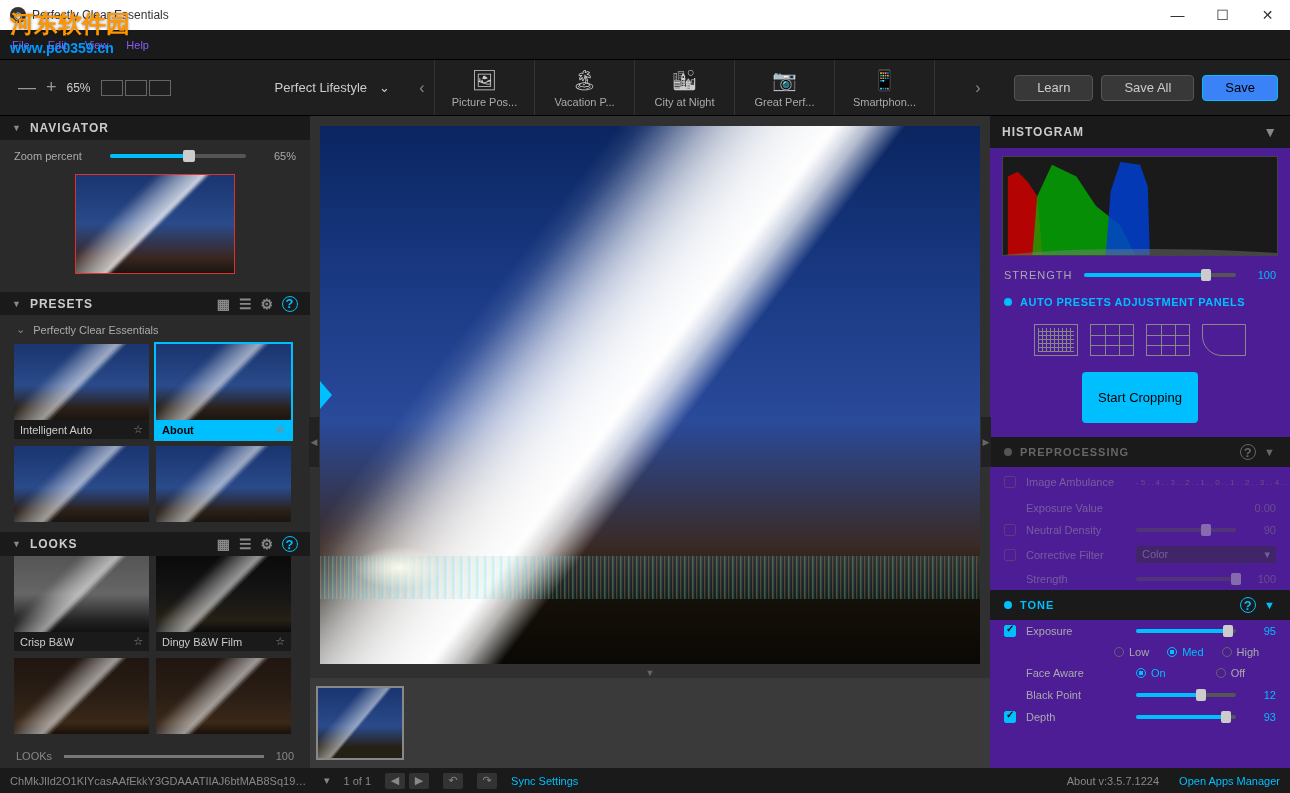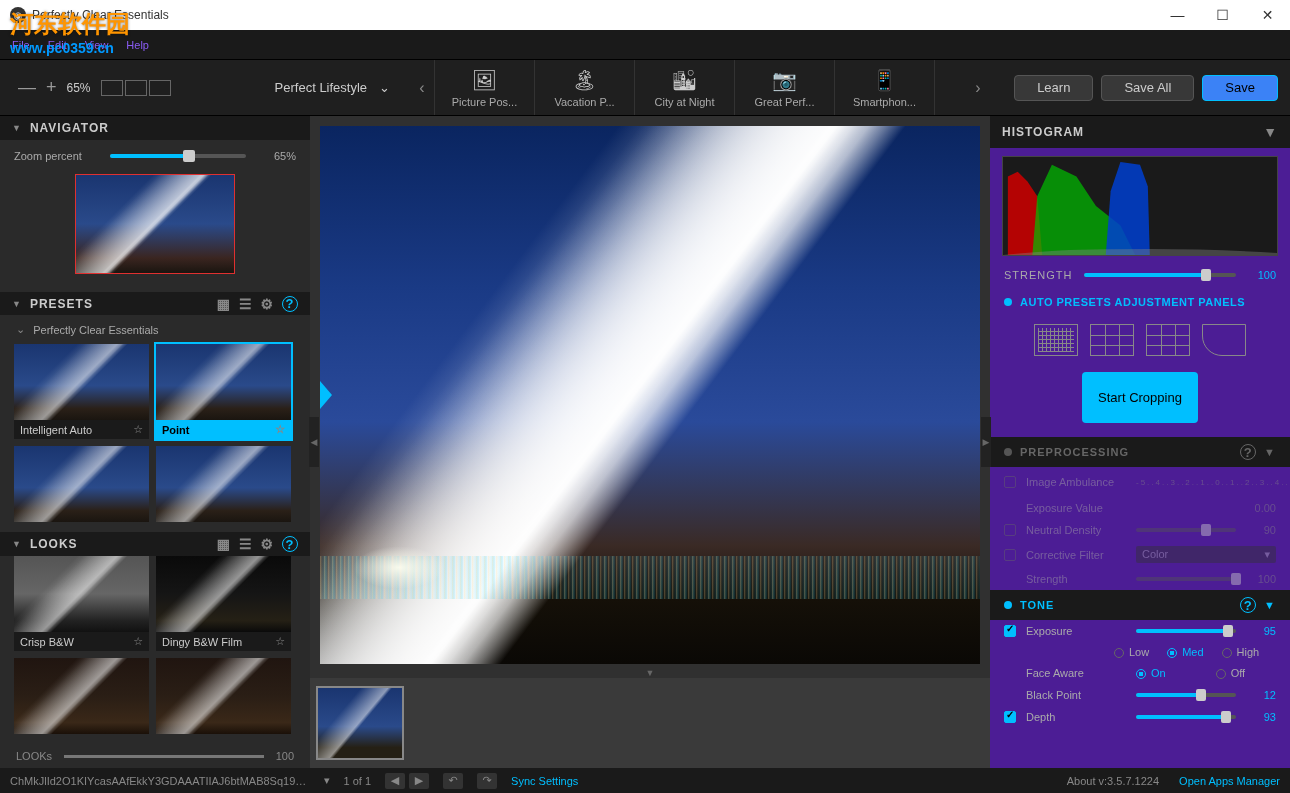--- a/index.html
+++ b/index.html
@@ -103,21 +103,21 @@
 .crop-opt.grid::before{content:"";position:absolute;inset:3px;background:repeating-linear-gradient(0deg,#888 0,#888 1px,transparent 1px,transparent 4px),repeating-linear-gradient(90deg,#888 0,#888 1px,transparent 1px,transparent 4px)}
 .start-crop{display:block;margin:10px auto 14px;background:#00bfff;color:#000;border:none;padding:18px 16px;border-radius:4px;cursor:pointer;font-size:13px}
 .section-head{background:#1a1a1a;padding:7px 14px;font-size:11px;font-weight:bold;letter-spacing:1px;display:flex;align-items:center;gap:8px}
 .section-head.pre{color:#666}
 .section-head.tone{color:#00bfff}
 .section-head .tools{margin-left:auto;display:flex;gap:8px;align-items:center}
 .chk{width:12px;height:12px;border:1px solid #666;border-radius:2px;display:inline-block;flex-shrink:0}
 .chk.on{background:#00bfff;border-color:#00bfff;position:relative}
 .chk.on::after{content:"✓";position:absolute;top:-3px;left:1px;color:#000;font-size:10px;font-weight:bold}
 .radio-row{display:flex;gap:18px;padding:4px 14px 4px 124px;font-size:11px;color:#aaa}
-.radio{display:flex;align-items:flex-end;gap:5px}
+.radio{display:flex;align-items:center;gap:5px}
 .rdot{width:10px;height:10px;border:1px solid #666;border-radius:50%;display:inline-block}
 .rdot.on{border-color:#00bfff;background:radial-gradient(#00bfff 40%,transparent 45%)}
 .radio.on{color:#00bfff}
 .scale-ticks{flex:1;height:20px;font-size:8px;color:#888;letter-spacing:2px;display:flex;align-items:center}
 
 .statusbar{height:25px;background:#1a1a1a;display:flex;align-items:center;padding:0 10px;font-size:11px;color:#888;gap:14px}
 .status-fn{max-width:300px;overflow:hidden;text-overflow:ellipsis;white-space:nowrap}
 .status-nav{display:flex;gap:4px;align-items:center}
 .snav-btn{width:20px;height:16px;background:#333;display:flex;align-items:center;justify-content:center;cursor:pointer;border-radius:2px}
 .sync{color:#00bfff;cursor:pointer}
@@ -232,21 +232,21 @@
       <div class="thumb">
         <div class="thumb-img"></div>
         <div class="thumb-label">
             <span>Intelligent Auto</span>
             <span class="star">☆</span>
           </div>
       </div>
       <div class="thumb selected">
         <div class="thumb-img"></div>
         <div class="thumb-label">
-            <span>Point</span>
+            <span>About</span>
             <span class="star">☆</span>
           </div>
       </div>
       <div class="thumb">
           <div class="thumb-img"></div>
         </div>
       <div class="thumb">
           <div class="thumb-img"></div>
         </div>
     </div>

